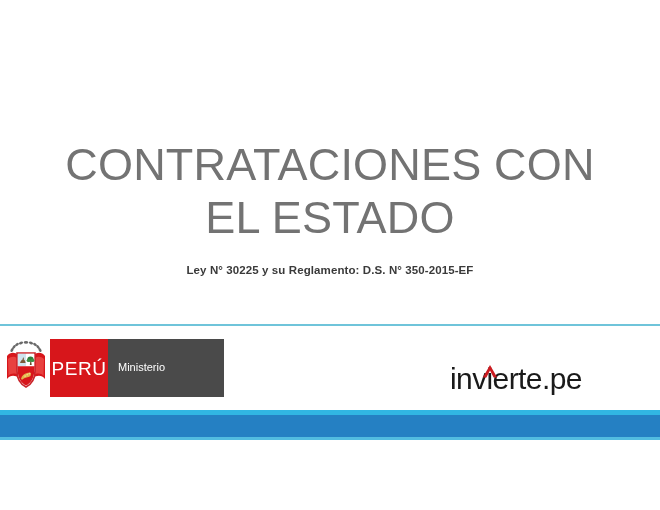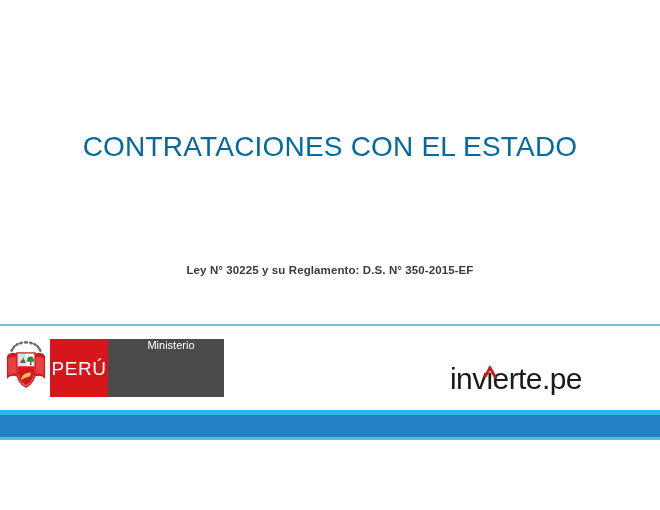--- a/index.html
+++ b/index.html
@@ -20,27 +20,27 @@
 
   
   .title-block {
     position: absolute;
     left: 40px;
     top: 126px;
     width: 580px;
     text-align: center;
   }
   .slide-title {
-    margin: 4px;
-    font-family: "Liberation Sans", sans-serif;
-    font-weight: 400;
-    font-size: 28px;
+    margin: 12px;
+    font-family: "Liberation Sans", sans-serif;
+    font-weight: 400;
+    font-size: 45px;
     line-height: 1.18;
     letter-spacing: 0.2px;
-    color: #0369a1;
+    color: #737373;
     white-space: pre-line;
   }
 
   
   .subtitle-block {
     position: absolute;
     left: 40px;
     top: 252px;
     width: 580px;
     text-align: center;
@@ -106,20 +106,21 @@
     font-family: "Liberation Sans", sans-serif;
     font-size: 19px;
     font-weight: 400;
     letter-spacing: 0.5px;
     line-height: 1;
   }
   .ministry-block {
     width: 116px;
     background: #4A4A4A;
     display: flex;
+    flex-direction: column;
     justify-content: center;
     padding-left: 10px;
     box-sizing: border-box;
     height: 58px;
     align-self: center;
     flex: 0 0 auto;
   }
   .ministry-l1, .ministry-l2 {
     color: #ffffff;
     font-family: "Liberation Sans", sans-serif;

